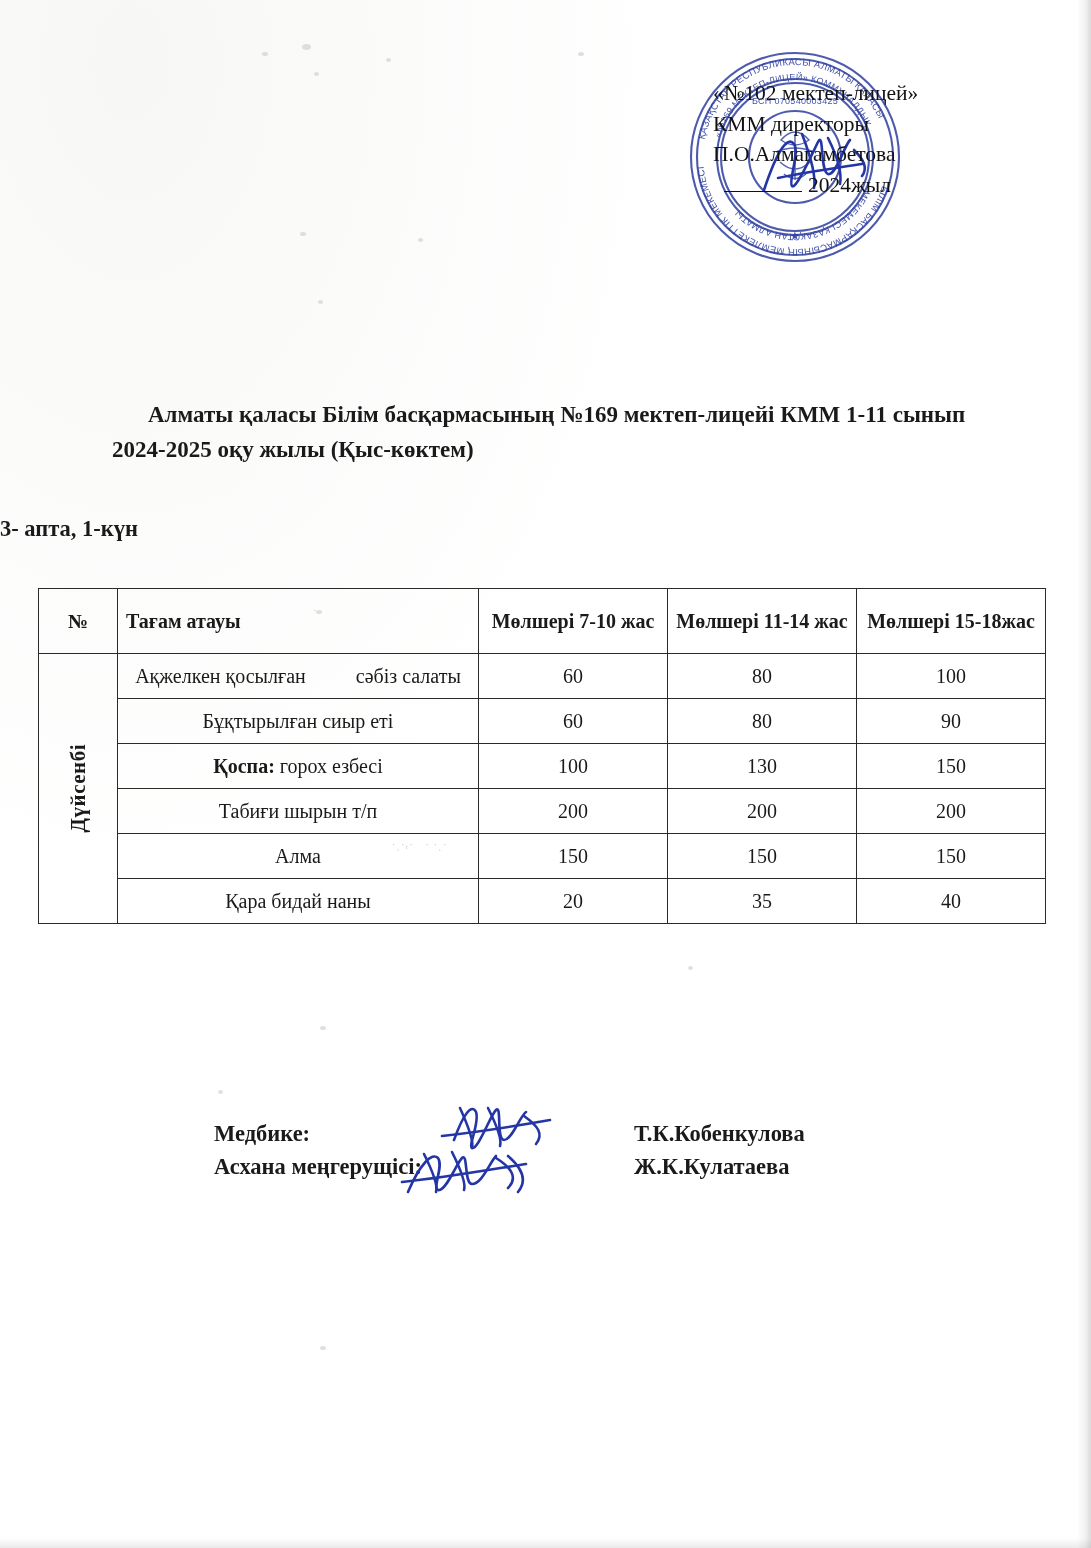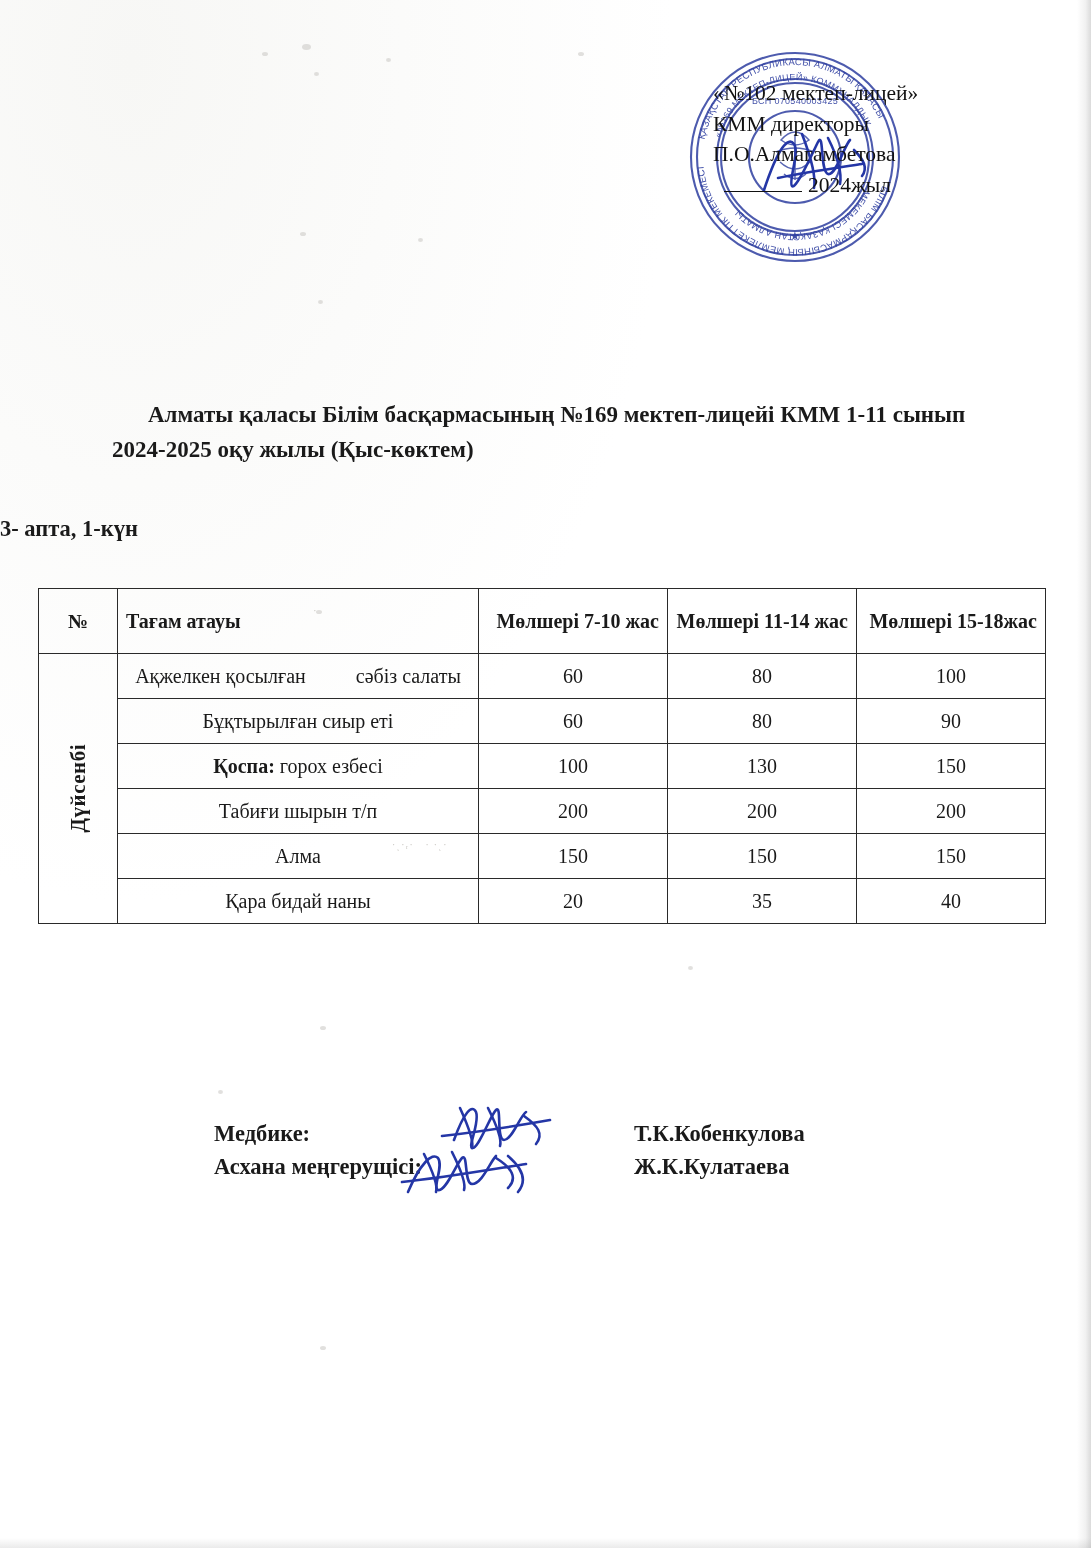--- a/index.html
+++ b/index.html
@@ -129,21 +129,21 @@
     padding: 4px 8px;
     vertical-align: middle;
   }
   table.menu thead th {
     font-weight: bold;
     line-height: 1.25;
     height: 56px;
   }
   th.col-num { width: 62px; text-align: center; }
   th.col-name { text-align: left; padding-left: 16px; }
-  th.col-amt { width: 172px; text-align: right; padding-left: 14px; margin-top: 44px; }
+  th.col-amt { width: 172px; text-align: center; padding-left: 14px; margin-top: 44px; }
 
   td.daycell {
     width: 62px;
     text-align: center;
     vertical-align: middle;
     padding: 0;
   }
   .vertical-day {
     writing-mode: vertical-rl;
     transform: rotate(180deg);

